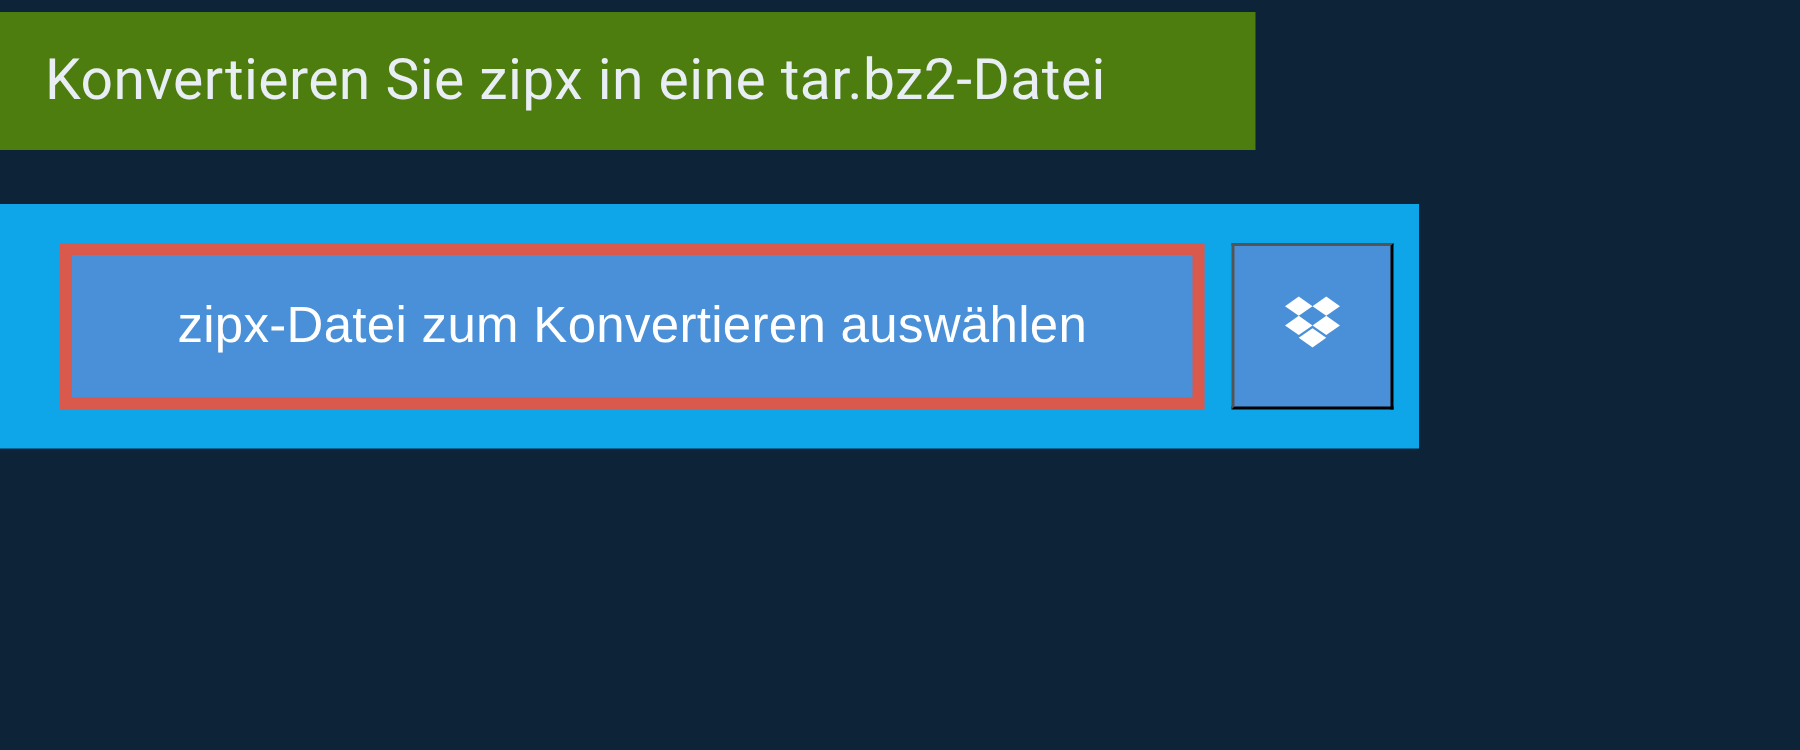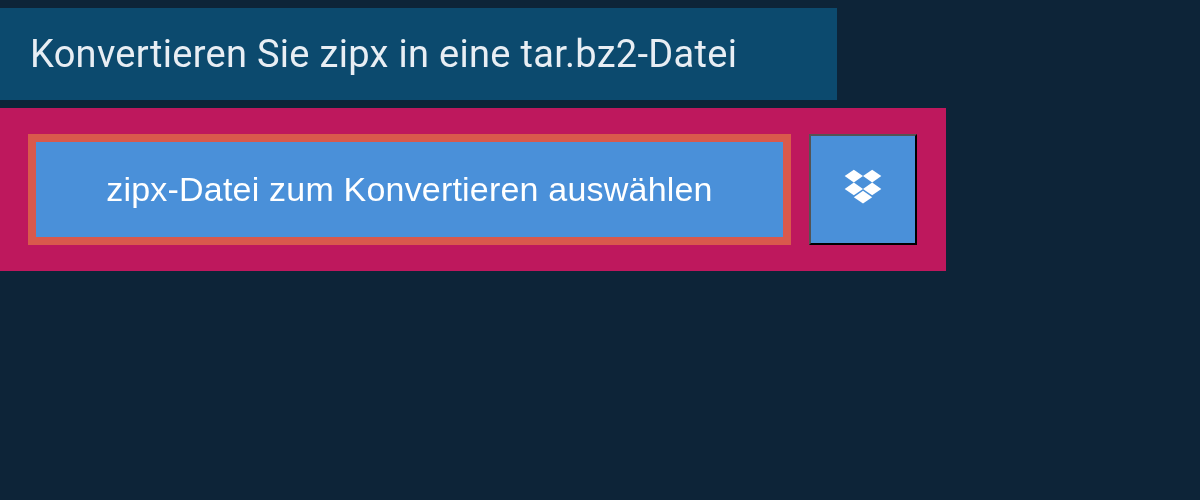--- a/index.html
+++ b/index.html
@@ -8,36 +8,36 @@
       box-sizing: border-box;
     }
     body {
       width: 1200px;
       height: 500px;
       background: #0d2438;
       font-family: -apple-system, BlinkMacSystemFont, "Segoe UI", Roboto, Helvetica, Arial, sans-serif;
       overflow: hidden;
     }
     .header-bar {
-      background: #0c4a6e;
+      background: #4d7c0f;
       padding: 24px 30px;
       width: 837px;
       margin-top: 8px;
     }
     .header-title {
       color: #e8eef4;
       font-size: 38px;
       font-weight: 400;
       letter-spacing: 0.3px;
     }
     .panel {
-      background: #be185d;
-      padding: 26px 28px;
+      background: #0ea5e9;
+      padding: 26px 40px;
       width: 946px;
-      margin-top: 8px;
+      margin-top: 36px;
     }
     .button-row {
       display: flex;
       gap: 18px;
       align-items: stretch;
     }
     .select-file-btn {
       background: #4a90d9;
       border: 8px solid #d9594c;
       color: #ffffff;

